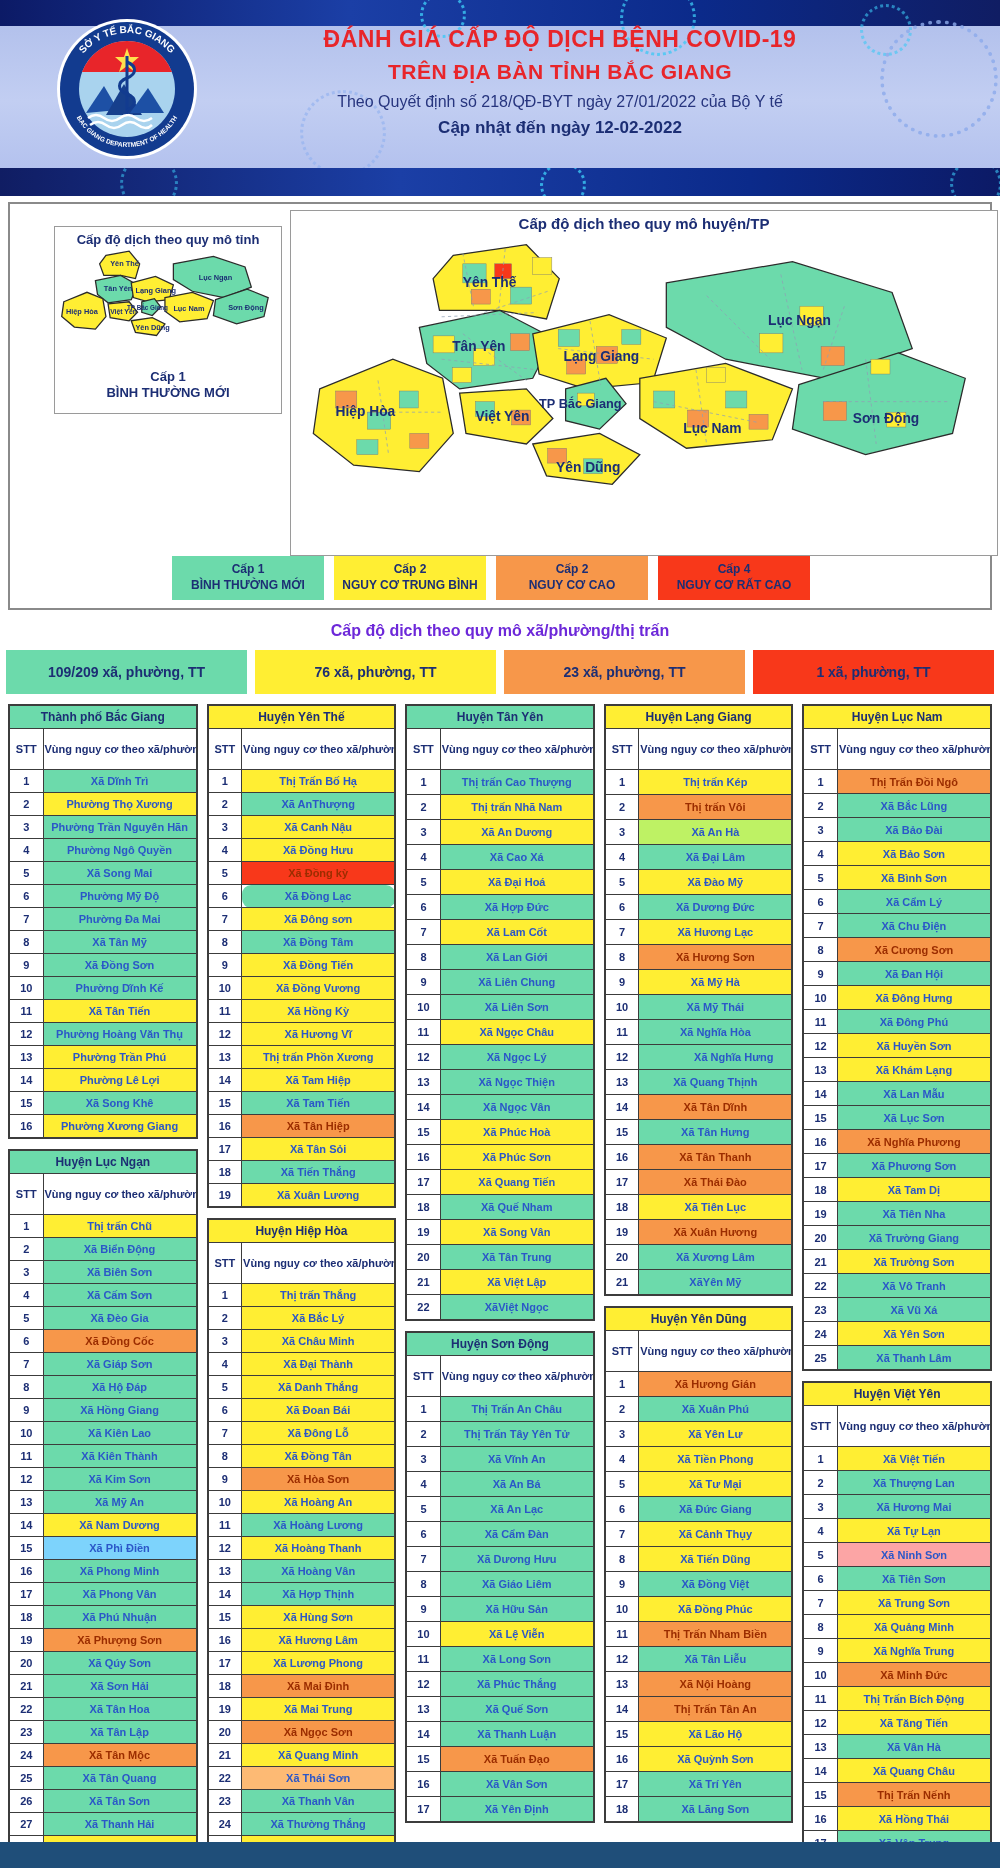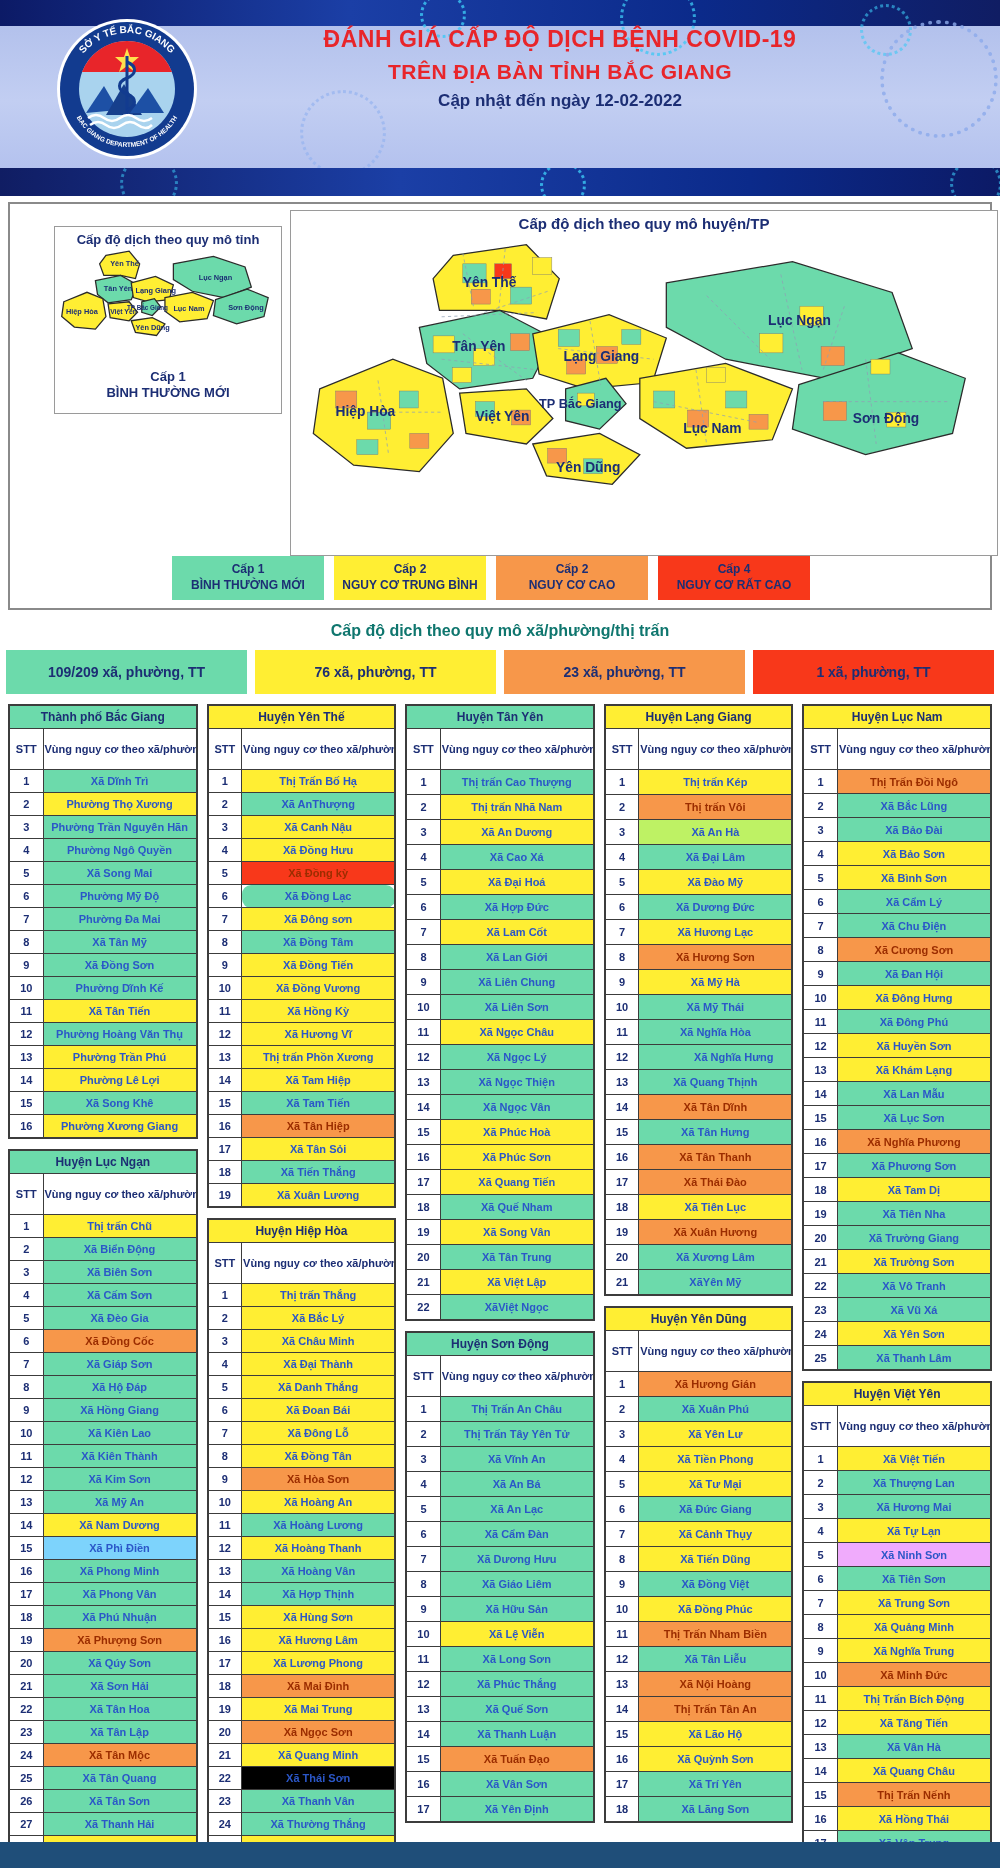--- a/index.html
+++ b/index.html
@@ -31,21 +31,21 @@
   .map-left{left:44px;top:22px;width:226px;height:186px;}
   .map-right{left:280px;top:6px;width:706px;height:344px;}
   .map-title{color:#1c2e74;font-weight:bold;text-align:center;}
   .map-left .map-title{font-size:13px;margin-top:5px;}
   .map-right .map-title{font-size:15px;margin-top:4px;}
   .map-caption{color:#1c2e74;font-weight:bold;text-align:center;font-size:13px;line-height:1.25;}
   .legend-row{position:absolute;left:162px;bottom:8px;display:flex;gap:10px;}
   .legend-box{width:152px;height:44px;display:flex;flex-direction:column;align-items:center;justify-content:center;
               color:#1c2e74;font-weight:bold;font-size:12px;line-height:1.3;}
   
-  .section-title{text-align:center;color:#0f766e;font-weight:bold;font-size:16px;margin:12px 0 10px 0;}
+  .section-title{text-align:center;color:#6d28d9;font-weight:bold;font-size:16px;margin:12px 0 10px 0;}
   .summary-row{display:flex;gap:8px;margin:0 6px;}
   .summary-box{flex:1;height:44px;display:flex;align-items:center;justify-content:center;
                color:#1c2e74;font-weight:bold;font-size:14px;}
   
   .tables-grid{display:flex;gap:9px;align-items:flex-start;margin:10px 8px 0 8px;}
   .tcol{flex:1;display:flex;flex-direction:column;gap:10px;min-width:0;}
   table.dtable{border-collapse:collapse;width:100%;table-layout:fixed;border:2px solid #3c3c3c;}
   table.dtable td{border:1px solid #3c3c3c;text-align:center;font-weight:bold;
                   overflow:hidden;white-space:nowrap;padding:0 1px;}
   td.dhead{font-size:12px;color:#1c2e74;height:22px;}
@@ -94,20 +94,21 @@
       <textPath href="#arcTop" startOffset="50%" text-anchor="middle">SỞ Y TẾ BẮC GIANG</textPath>
     </text>
     <text font-size="6.5" font-weight="bold" fill="#ffffff">
       <textPath href="#arcBot" startOffset="50%" text-anchor="middle">BAC GIANG DEPARTMENT OF HEALTH</textPath>
     </text>
   </svg>
 
   <div class="titles">
     <div class="t1">ĐÁNH GIÁ CẤP ĐỘ DỊCH BỆNH COVID-19</div>
     <div class="t2">TRÊN ĐỊA BÀN TỈNH BẮC GIANG</div>
+    <div class="t3">Theo Quyết định số 218/QĐ-BYT ngày 27/01/2022 của Bộ Y tế</div>
     <div class="t4">Cập nhật đến ngày 12-02-2022</div>
   </div>
 </div>
 <div class="hdr-band">
   <div class="virus v5" style="left:540px;top:-6px;"></div>
   <div class="virus v6"></div>
   <div class="virus v2" style="left:950px;top:-10px;"></div>
 </div>
 
 <div class="maps-panel">
@@ -644,21 +645,21 @@
           <tr>
             <td class="stt" style="height: 22px;">20</td>
             <td class="cell warn" style="background: rgb(247, 151, 74);">Xã Ngọc Sơn</td>
           </tr>
           <tr>
             <td class="stt" style="height: 22px;">21</td>
             <td class="cell" style="background: rgb(255, 238, 51);">Xã Quang Minh</td>
           </tr>
           <tr>
             <td class="stt" style="height: 22px;">22</td>
-            <td class="cell" style="background: #000000;">Xã Thái Sơn</td>
+            <td class="cell" style="background: #fdba74;">Xã Thái Sơn</td>
           </tr>
           <tr>
             <td class="stt" style="height: 22px;">23</td>
             <td class="cell" style="background: rgb(108, 218, 171);">Xã Thanh Vân</td>
           </tr>
           <tr>
             <td class="stt" style="height: 22px;">24</td>
             <td class="cell" style="background: rgb(108, 218, 171);">Xã Thường Thắng</td>
           </tr>
           <tr>
@@ -1184,21 +1185,21 @@
           <tr>
             <td class="stt" style="height: 23px;">3</td>
             <td class="cell" style="background: rgb(108, 218, 171);">Xã Hương Mai</td>
           </tr>
           <tr>
             <td class="stt" style="height: 23px;">4</td>
             <td class="cell" style="background: rgb(255, 238, 51);">Xã Tự Lạn</td>
           </tr>
           <tr>
             <td class="stt" style="height: 23px;">5</td>
-            <td class="cell" style="background: #f0abfc;">Xã Ninh Sơn</td>
+            <td class="cell" style="background: #fca5a5;">Xã Ninh Sơn</td>
           </tr>
           <tr>
             <td class="stt" style="height: 23px;">6</td>
             <td class="cell" style="background: rgb(108, 218, 171);">Xã Tiên Sơn</td>
           </tr>
           <tr>
             <td class="stt" style="height: 23px;">7</td>
             <td class="cell" style="background: rgb(255, 238, 51);">Xã Trung Sơn</td>
           </tr>
           <tr>

